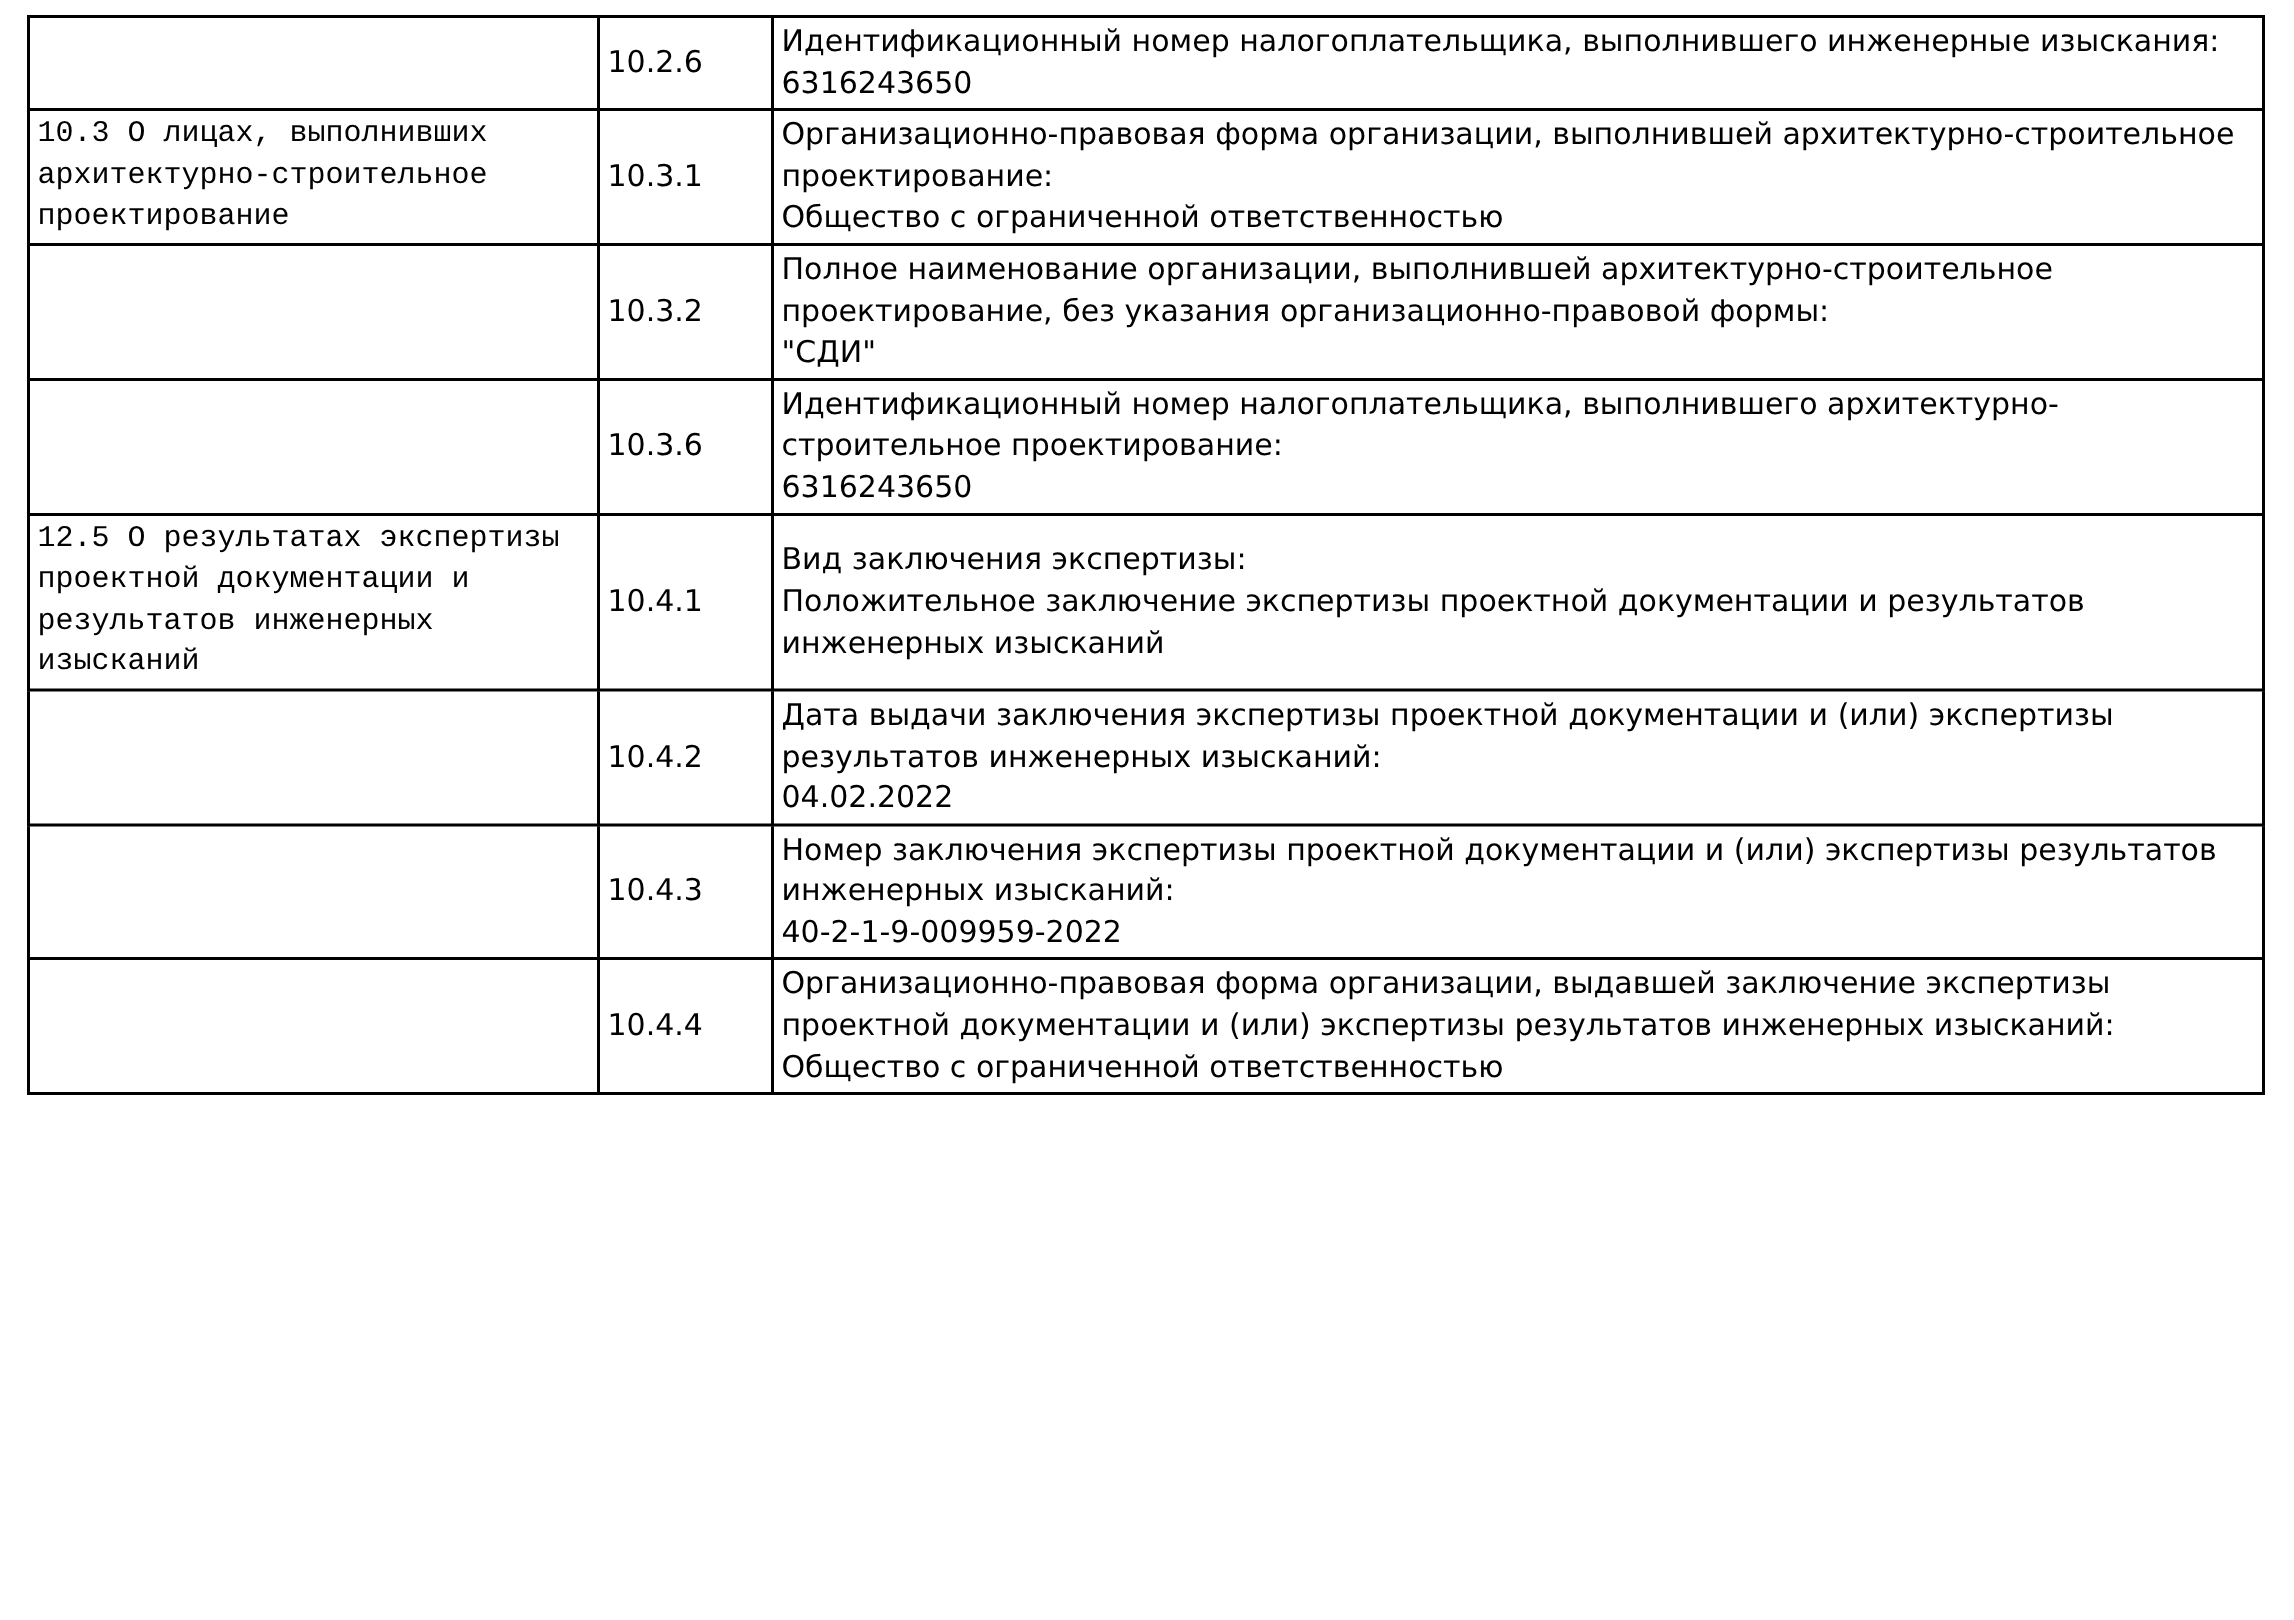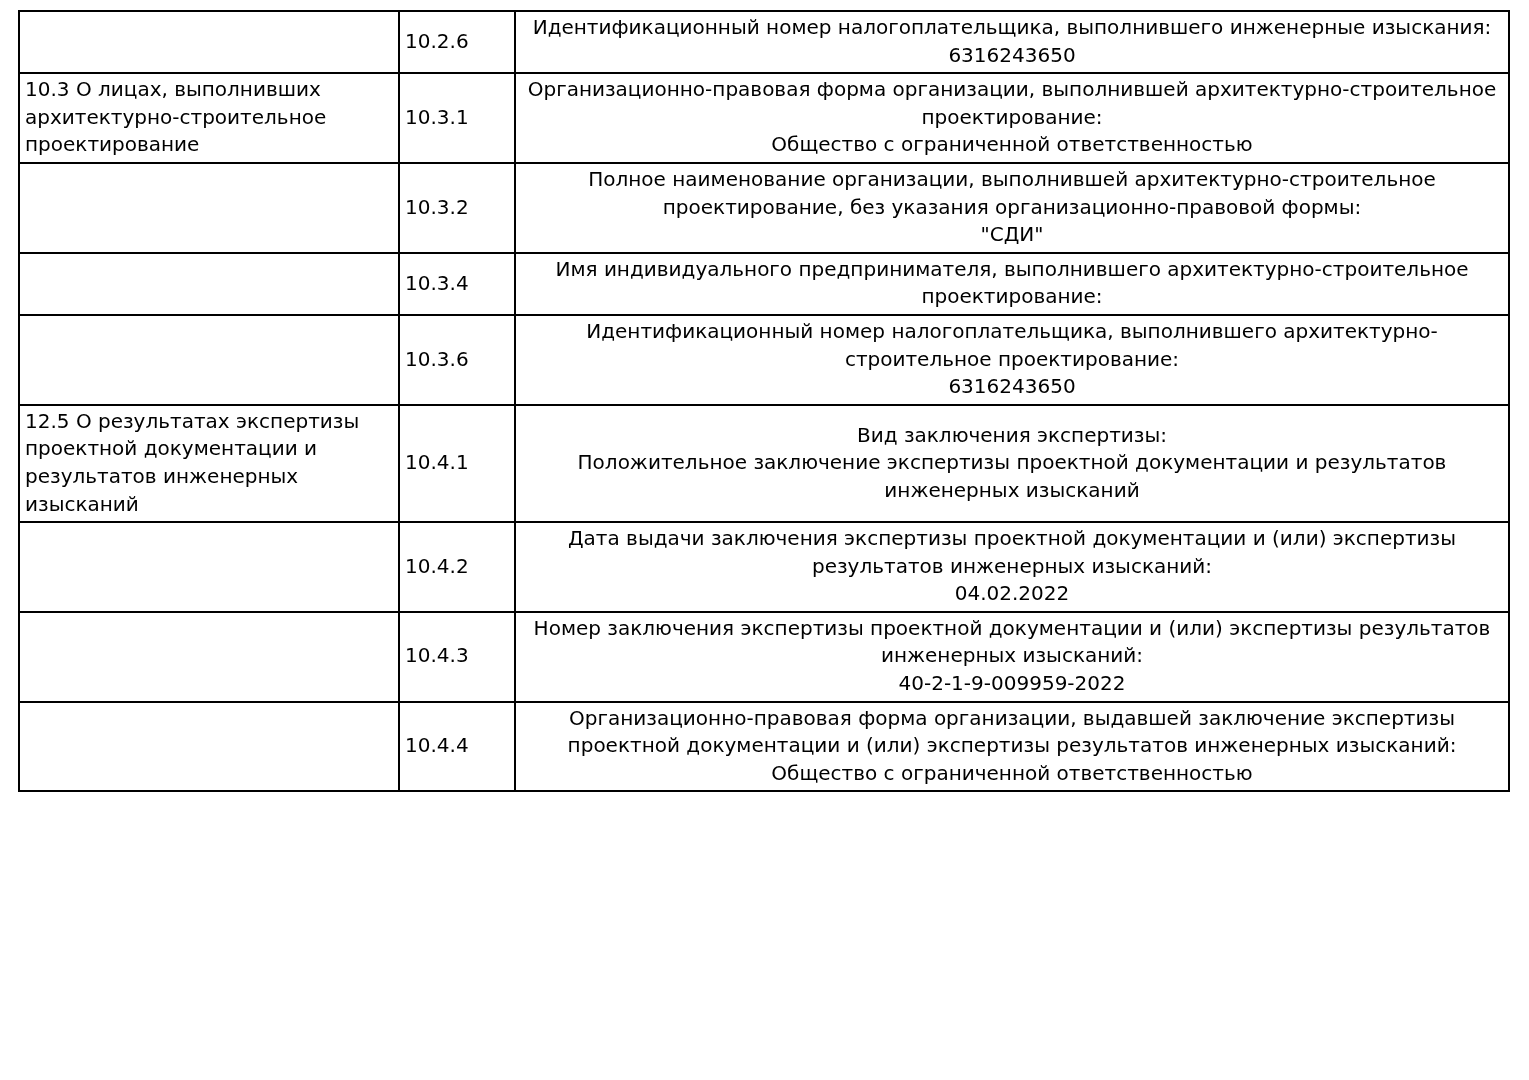--- a/index.html
+++ b/index.html
@@ -34,31 +34,31 @@
     border: 2px solid #000000;
     padding: 2px 5px 3px 5px;
     vertical-align: middle;
     word-wrap: break-word;
   }
   td.c1 {
     width: 368px;
     vertical-align: top;
     padding-left: 3px;
     padding-right: 8px;
+    font-family: Liberation Mono, monospace;
   }
   td.c2 {
     width: 104px;
     vertical-align: middle;
     padding-left: 5px;
   }
   td.c3 {
     vertical-align: middle;
     padding-left: 5px;
     padding-right: 6px;
-    text-align: center;
   }
   .lbl { font-weight: normal; }
   .val { font-weight: normal; }
   .val:empty { display: none; }
 </style>
 </head>
 <body>
 
 <div class="page">
   <table class="decl">
@@ -91,30 +91,20 @@
             <div></div>
           </td>
         <td class="c2"><span>10.3.2</span></td>
         <td class="c3">
           <div class="lbl">Полное наименование организации, выполнившей архитектурно-строительное проектирование, без указания организационно-правовой формы:</div>
           <div class="val">"СДИ"</div>
         </td>
       </tr>
 
 
-      <tr>
-        <td class="c1">
-            <div></div>
-          </td>
-        <td class="c2"><span>10.3.4</span></td>
-        <td class="c3">
-          <div class="lbl">Имя индивидуального предпринимателя, выполнившего архитектурно-строительное проектирование:</div>
-
-        </td>
-      </tr>
 
 
       <tr>
         <td class="c1">
             <div></div>
           </td>
         <td class="c2"><span>10.3.6</span></td>
         <td class="c3">
           <div class="lbl">Идентификационный номер налогоплательщика, выполнившего архитектурно-строительное проектирование:</div>
           <div class="val">6316243650</div>

